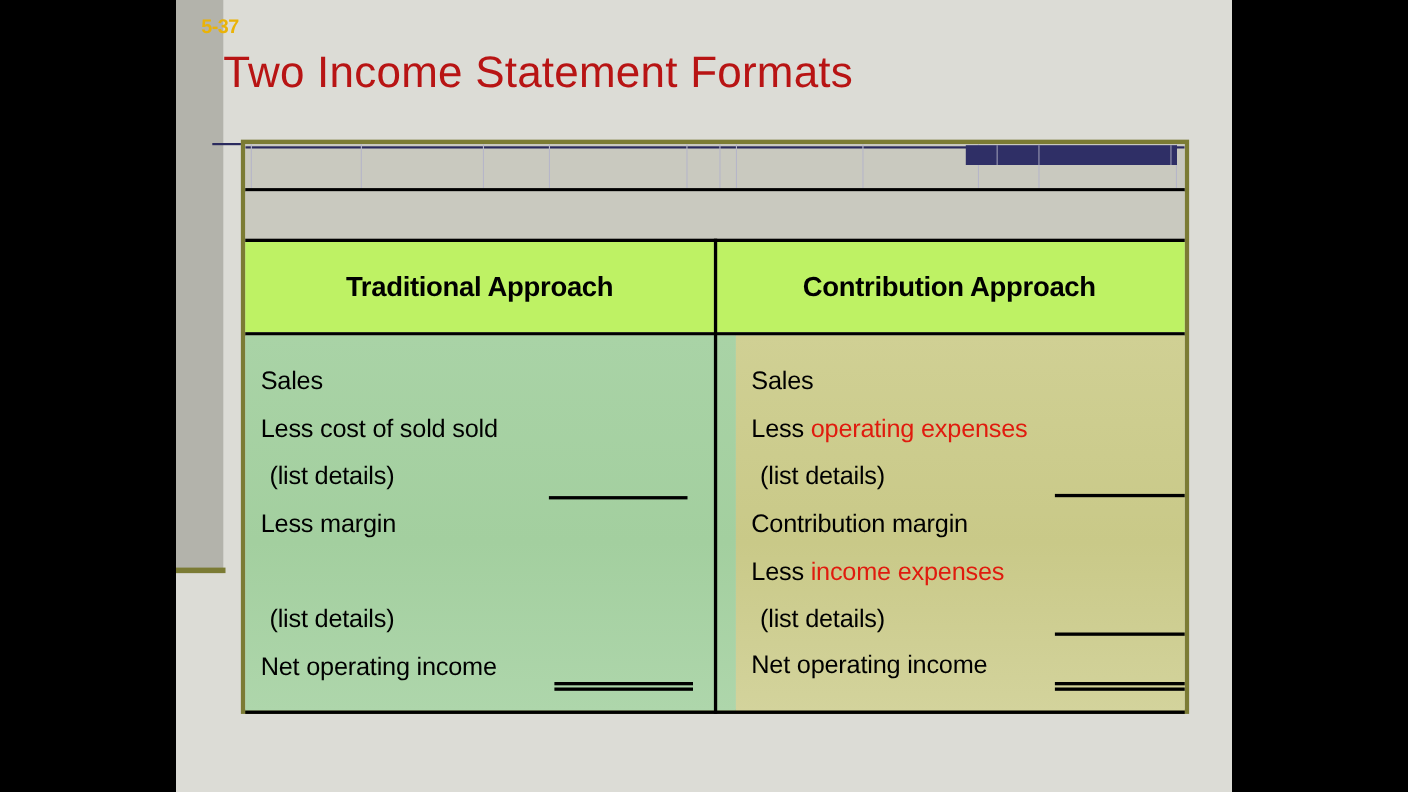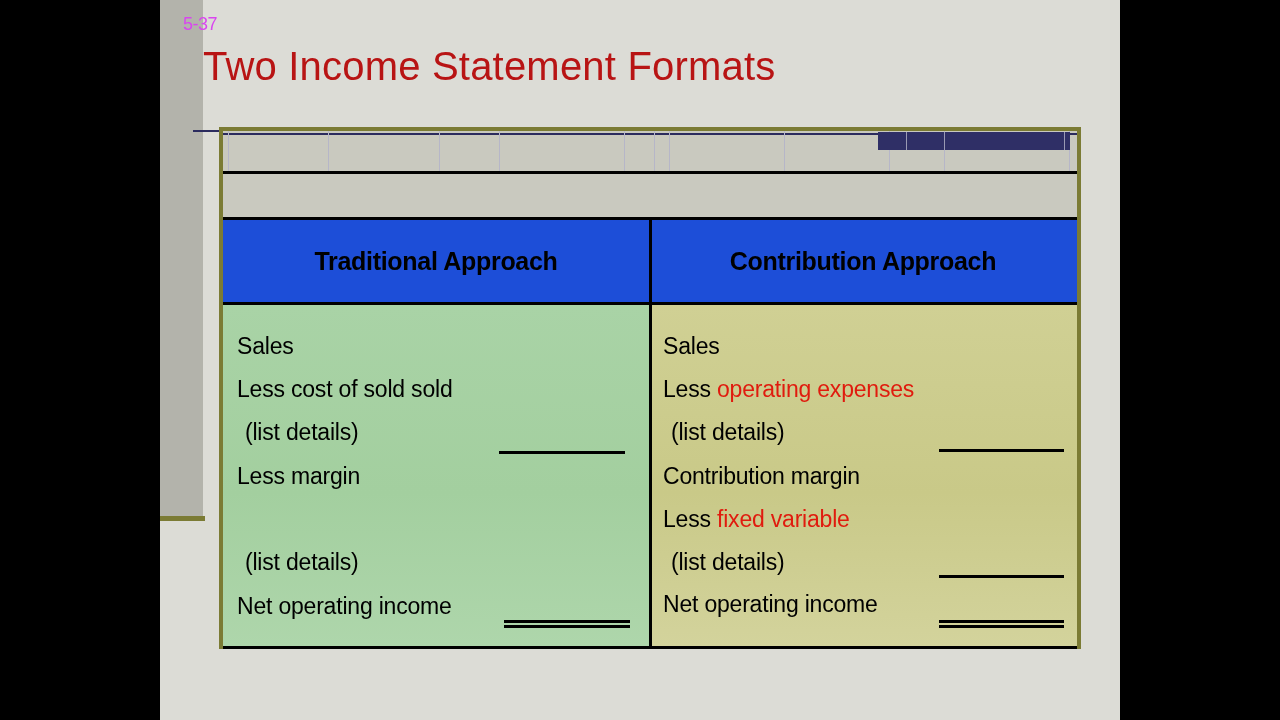--- a/index.html
+++ b/index.html
@@ -59,22 +59,22 @@
     height: 2px;
     background: #2b2b5e;
   }
 
   
   .slide-number {
     position: absolute;
     left: 183px;
     top: 14px;
     font-size: 18px;
-    font-weight: normal;
-    color: #d946ef;
+    font-weight: bold;
+    color: #eab308;
     letter-spacing: -0.5px;
   }
 
   
   .slide-title {
     position: absolute;
     left: 203px;
     top: 44px;
     width: 917px;
     text-align: left;
@@ -161,21 +161,21 @@
   .header-row {
     position: absolute;
     left: 0;
     top: 89px;
     width: 100%;
     height: 82px;
     display: flex;
   }
   .header-cell {
     flex: 1 1 0;
-    background: #1d4ed8;
+    background: #bef264;
     display: flex;
     align-items: center;
     justify-content: center;
     font-size: 25px;
     font-weight: bold;
     color: #000000;
     letter-spacing: -0.3px;
   }
   .header-cell.left  { flex: 0 0 426px; }
   .header-cell.right { flex: 1 1 auto; }
@@ -185,20 +185,21 @@
     position: absolute;
     left: 0;
     top: 174px;
     width: 100%;
     height: 341px;
     display: flex;
   }
   .body-col {
     position: relative;
     overflow: hidden;
+    padding-left: 20px;
   }
   .body-col.left {
     flex: 0 0 426px;
     background: linear-gradient(180deg, #a9d3a6 0%, #a3cf9f 55%, #aed6ab 100%);
   }
   .body-col.right {
     flex: 1 1 auto;
     background: linear-gradient(180deg, #d0d094 0%, #c9c988 55%, #d3d39c 100%);
   }
 
@@ -306,21 +307,21 @@
           <span>Less </span><span class="hl">operating expenses</span>
         </div>
         <div class="stmt-line indent" style="top:114px">
           <span>(list details)</span><span class="hl"></span>
         </div>
         <div class="uline" style="left:290px; top:144px; width:125px"></div>
         <div class="stmt-line" style="top:158px">
           <span>Contribution margin</span><span class="hl"></span>
         </div>
         <div class="stmt-line" style="top:201px">
-          <span>Less </span><span class="hl">fixed variable</span>
+          <span>Less </span><span class="hl">income expenses</span>
         </div>
         <div class="stmt-line indent" style="top:244px">
           <span>(list details)</span><span class="hl"></span>
         </div>
         <div class="uline" style="left:290px; top:270px; width:125px"></div>
         <div class="stmt-line" style="top:286px">
           <span>Net operating income</span><span class="hl"></span>
         </div>
         <div class="uline-double" style="left:290px; top:315px; width:125px"></div>
       </div>

